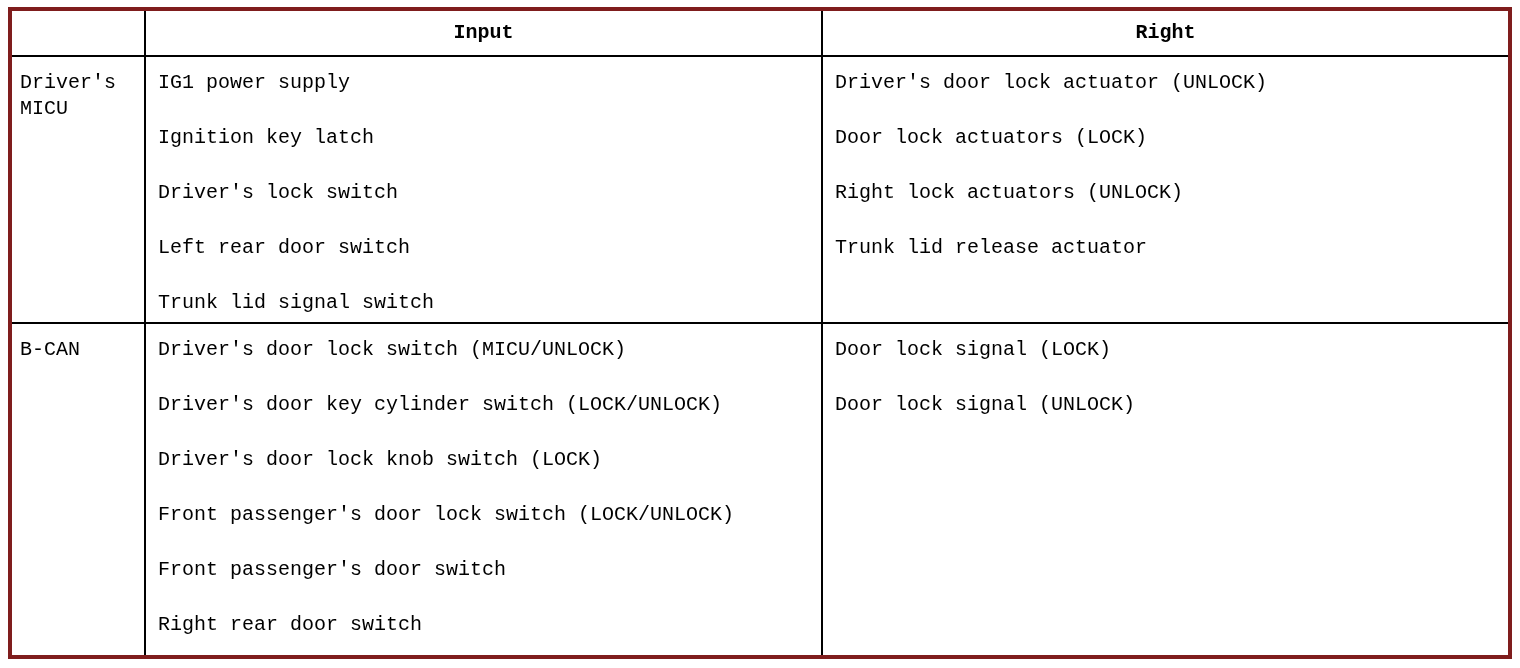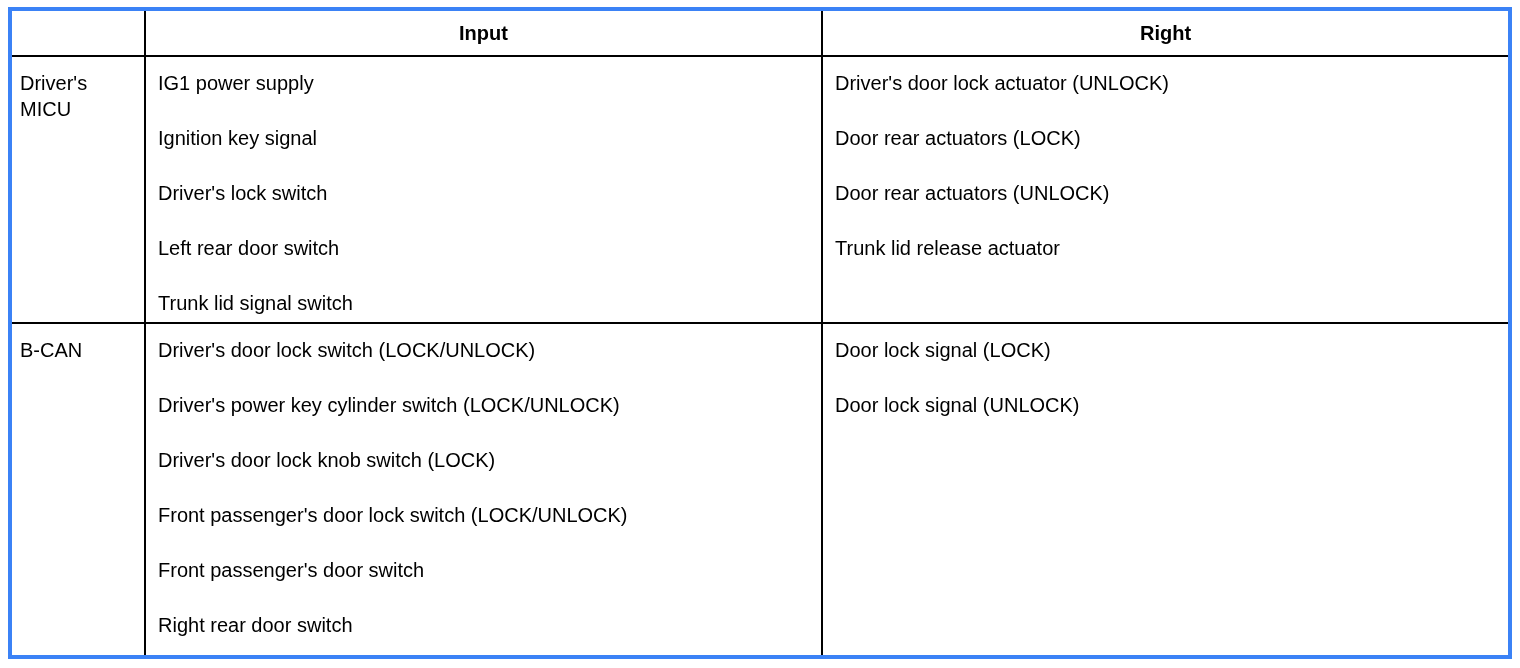--- a/index.html
+++ b/index.html
@@ -11,21 +11,22 @@
     overflow: hidden;
   }
   .page { position: relative; width: 1520px; height: 668px; background: #ffffff; }
   table.io-table {
     position: absolute;
     left: 8px; top: 7px;
     width: 1500px; height: 652px;
     border-collapse: collapse;
     table-layout: fixed;
     background: #ffffff;
-    border: 4px solid #3b82f6;
+    border: 4px solid #7f1d1d;
+    font-family: Liberation Mono, monospace;
   }
   table.io-table th,
   table.io-table td {
     border: 2px solid #000000;
     vertical-align: top;
     font-size: 20px;
     line-height: 26px;
   }
   tr.header-row { height: 47px; }
   tr.header-row th {
@@ -59,41 +60,41 @@
         <tr class="header-row">
       <th></th>
       <th>Input</th>
       <th>Right</th>
     </tr>
     <tr class="body-row-1">
       <td class="label-cell">Driver's MICU</td>
       <td class="list-cell">
         <ul class="item-list">
           <li>IG1 power supply</li>
-          <li>Ignition key signal</li>
+          <li>Ignition key latch</li>
           <li>Driver's lock switch</li>
           <li>Left rear door switch</li>
           <li>Trunk lid signal switch</li>
         </ul>
       </td>
       <td class="list-cell">
         <ul class="item-list">
           <li>Driver's door lock actuator (UNLOCK)</li>
-          <li>Door rear actuators (LOCK)</li>
-          <li>Door rear actuators (UNLOCK)</li>
+          <li>Door lock actuators (LOCK)</li>
+          <li>Right lock actuators (UNLOCK)</li>
           <li>Trunk lid release actuator</li>
         </ul>
       </td>
     </tr>
     <tr class="body-row-2">
       <td class="label-cell">B-CAN</td>
       <td class="list-cell">
         <ul class="item-list">
-          <li>Driver's door lock switch (LOCK/UNLOCK)</li>
-          <li>Driver's power key cylinder switch (LOCK/UNLOCK)</li>
+          <li>Driver's door lock switch (MICU/UNLOCK)</li>
+          <li>Driver's door key cylinder switch (LOCK/UNLOCK)</li>
           <li>Driver's door lock knob switch (LOCK)</li>
           <li>Front passenger's door lock switch (LOCK/UNLOCK)</li>
           <li>Front passenger's door switch</li>
           <li>Right rear door switch</li>
         </ul>
       </td>
       <td class="list-cell">
         <ul class="item-list">
           <li>Door lock signal (LOCK)</li>
           <li>Door lock signal (UNLOCK)</li>

